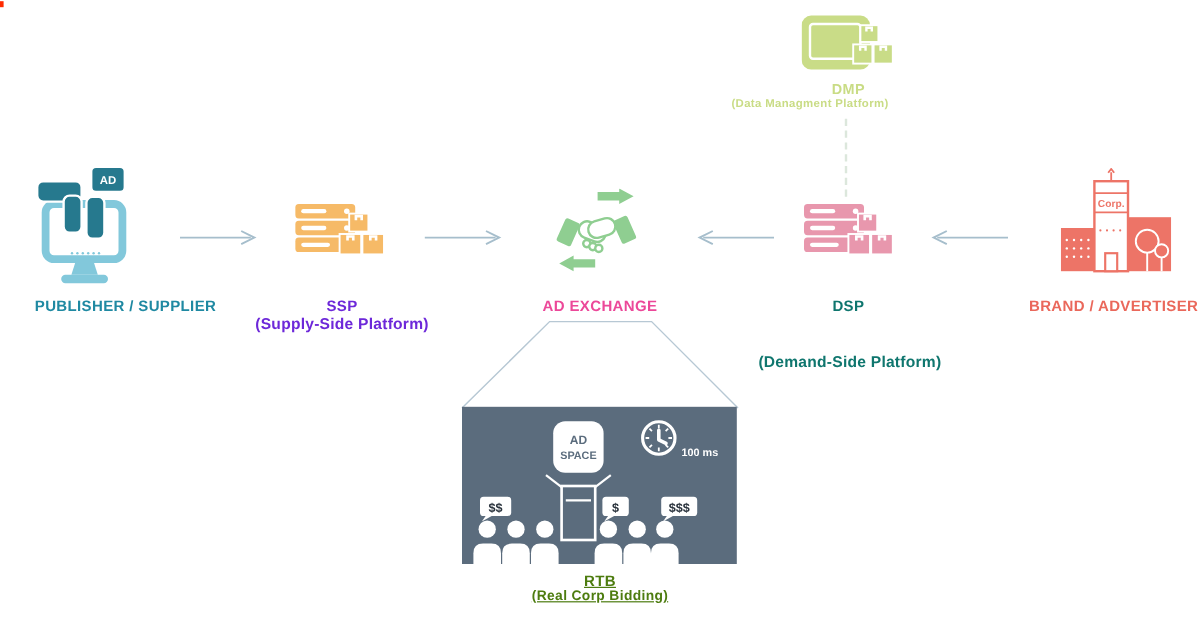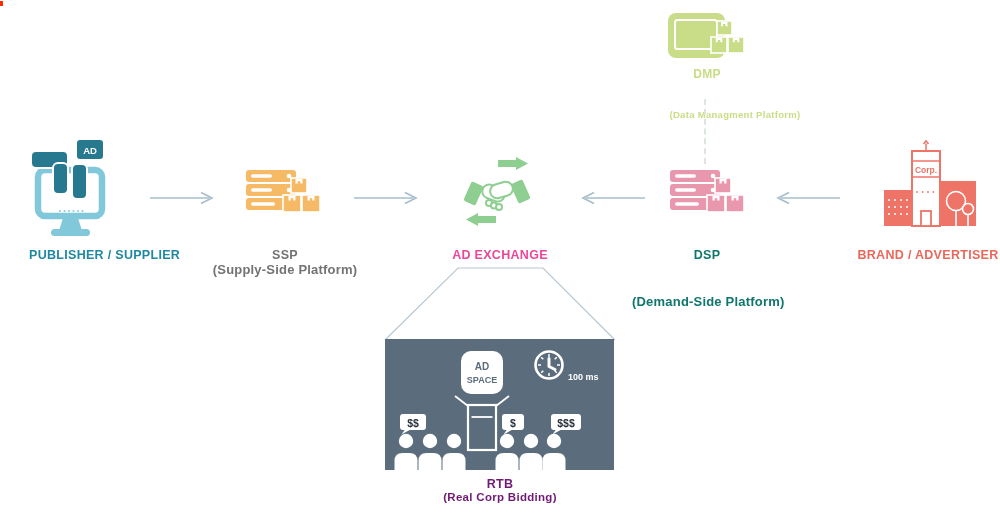--- a/index.html
+++ b/index.html
@@ -3,26 +3,26 @@
 <meta charset="utf-8">
 <style>
   html,body{margin:0;padding:0;background:#fff;}
   .canvas{position:relative;width:1000px;height:523px;background:#fff;overflow:hidden;
           font-family:"Liberation Sans",sans-serif;}
   .abs{position:absolute;}
   .label{font-weight:bold;text-align:center;letter-spacing:.3px;white-space:nowrap;}
   .lbl-main{font-size:12.5px;}
   .lbl-sub{font-size:13px;letter-spacing:.2px;}
   .c-publisher{color:#1F89A2;}
-  .c-ssp{color:#737373;}
+  .c-ssp{color:#6d28d9;}
   .c-adx{color:#ec4899;}
   .c-dsp{color:#0f766e;}
   .c-brand{color:#EA685B;}
   .c-dmp{color:#C9DC85;}
-  .c-rtb{color:#701a75;}
+  .c-rtb{color:#4d7c0f;text-decoration:underline;}
   .entity-label{width:150px;}
   svg text{font-family:"Liberation Sans",sans-serif;font-weight:bold;}
   .rtb-box{background:#5B6C7D;}
   .dashed-connector{border-left:2px dashed #DCE7DC;width:0;}
   .artifact{background:#FF2B00;}
 </style>
 </head>
 <body>
 
 <div class="canvas">
@@ -118,21 +118,21 @@
       <rect x="43" y="27" width="16" height="16"></rect>
       <rect x="60" y="27" width="16" height="16"></rect>
     </g>
     <g fill="#fff">
       <path d="M53,12 h6.5 v4.2 h-2 v-2.1 h-2.5 v2.1 h-2 z"></path>
       <path d="M47.8,28 h6.5 v4.2 h-2 v-2.1 h-2.5 v2.1 h-2 z"></path>
       <path d="M64.8,28 h6.5 v4.2 h-2 v-2.1 h-2.5 v2.1 h-2 z"></path>
     </g>
   </svg>
   <div class="abs label c-dmp entity-label" style="left:632px;top:67px;font-size:12px;">DMP</div>
-  <div class="abs label c-dmp entity-label" style="left:660px;top:81px;font-size:9.5px;margin-top:28px;">(Data Managment Platform)</div>
+  <div class="abs label c-dmp entity-label" style="left:600px;top:81px;font-size:9.5px;">(Data Managment Platform)</div>
   <div class="abs dashed-connector" style="left:704px;top:99px;height:65px;"></div>
 
   <svg class="abs" style="left:670px;top:170px;" width="76" height="50" viewBox="0 0 76 50">
     <g fill="#E897AD">
       <rect x="0" y="0" width="50" height="12" rx="3"></rect>
       <rect x="0" y="14" width="50" height="12" rx="3"></rect>
       <rect x="0" y="28" width="50" height="12" rx="3"></rect>
     </g>
     <g fill="#fff">
       <rect x="5" y="4.2" width="21" height="3.6" rx="1.8"></rect>

